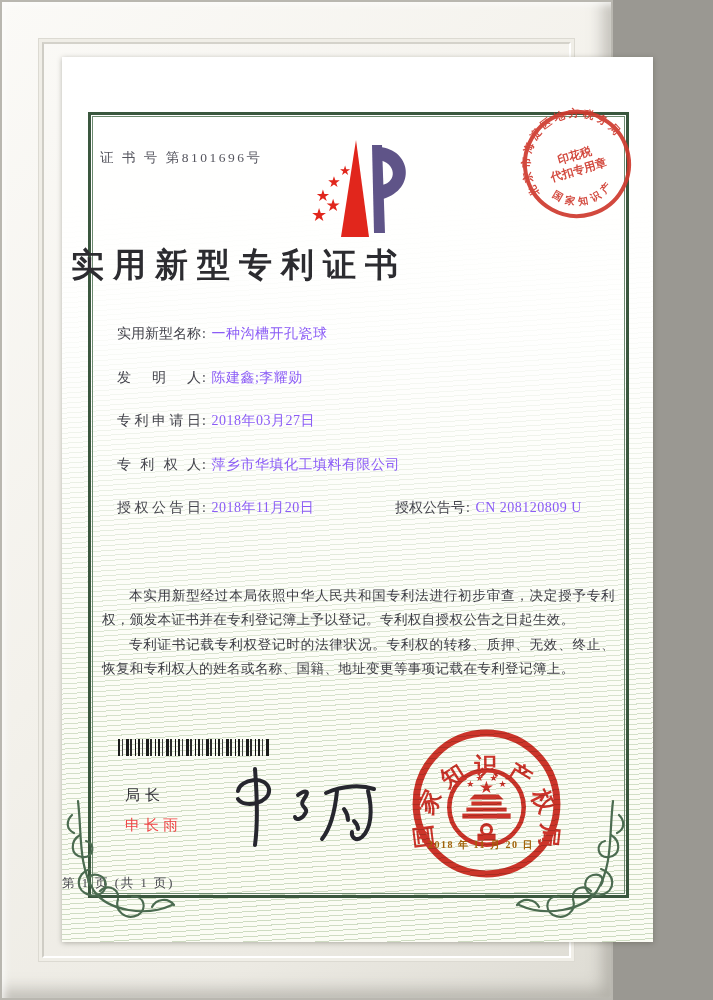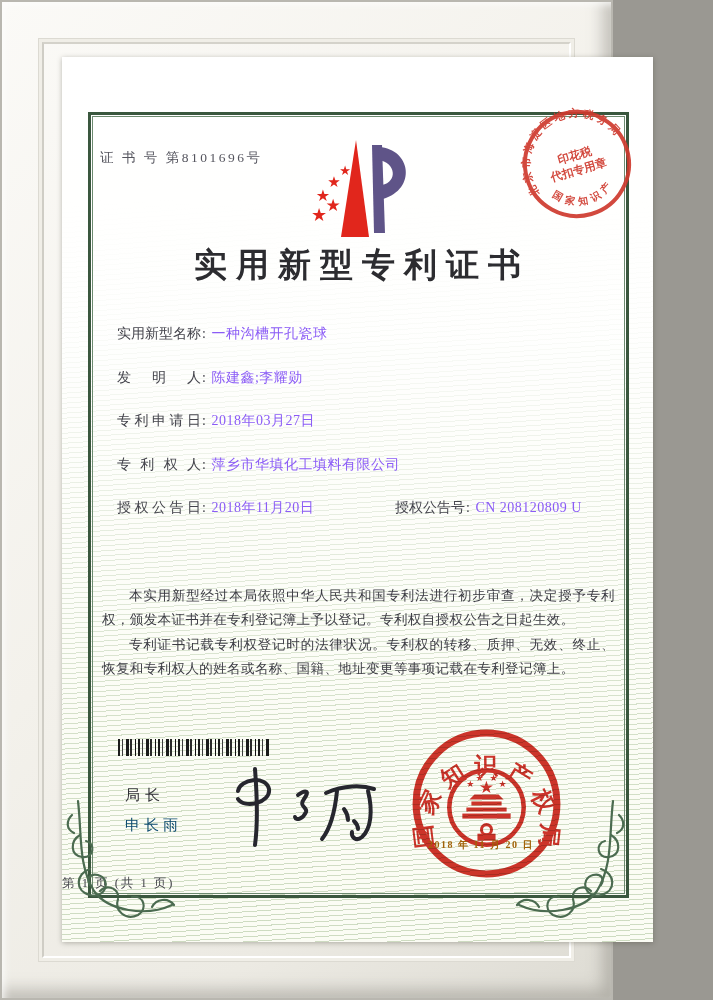--- a/index.html
+++ b/index.html
@@ -34,42 +34,42 @@
     border:3px solid #3a573e; z-index:1; }
   .cert-border .inner { position:absolute; inset:1px; border:1px solid #6c8a6f; }
 
   .cert-no { left:38px; top:92px; font-size:13.5px; letter-spacing:2.5px; color:#55555e; }
 
   .logo { left:233px; top:80px; width:128px; height:118px; }
 
   .tax-stamp { left:452px; top:44px; width:126px; height:126px;
     transform:rotate(-16deg); opacity:.92; }
 
-  .title { left:0; right:0; top:186px; text-align:center;
+  .title { left:0; right:0; top:186px; text-align:left;
     font-size:33px; font-weight:700; letter-spacing:9px; text-indent:9px; color:#2c2c30; }
 
   .fields { left:55px; top:268px; right:36px; font-size:14px; color:#3a3a42; }
   .field-row { position:relative; height:43.6px; }
   .f-label { display:inline-block; width:84px; text-align:justify; text-align-last:justify; color:#44444c; }
   .f-colon { margin:0 2px 0 1px; color:#44444c; }
   .f-value { letter-spacing:.5px; color:#8b5cf6; }
   .grant-cell { position:absolute; left:278px; top:0; white-space:nowrap; }
 
   .paras { left:40px; top:527px; width:513px; font-size:13.5px; line-height:24.4px;
     text-align:justify; color:#3c3c44; letter-spacing:.4px; }
   .paras p { text-indent:2em; }
 
   .barcode { left:56px; top:682px; width:152px; height:17px;
     background:repeating-linear-gradient(90deg,
       #1b1b1b 0 2px, rgba(0,0,0,0) 2px 4px, #3d3d3d 4px 5px, rgba(0,0,0,0) 5px 8px,
       #1b1b1b 8px 11px, rgba(0,0,0,0) 11px 12px, #2a2a2a 12px 14px, rgba(0,0,0,0) 14px 17px,
       #111 17px 18px, rgba(0,0,0,0) 18px 20px); }
 
   .director-title { left:63px; top:729px; font-size:15px; letter-spacing:5px; color:#2e2e34; }
-  .director-name  { left:63px; top:759px; font-size:15px; letter-spacing:4px; color:#0c4a6e; }
+  .director-name  { left:63px; top:759px; font-size:15px; letter-spacing:4px; color:#ef4444; }
 
   .signature { left:130px; top:700px; width:195px; height:100px; }
 
   .seal { left:342px; top:664px; width:165px; height:165px; mix-blend-mode:multiply; }
   .seal-date { left:366px; top:781px; font-size:10px; letter-spacing:1.5px;
     color:#a16207; z-index:3; font-weight:600; }
 
   .page-footer { left:0; right:0; top:818px; text-align:left;
     font-size:12.5px; letter-spacing:2px; color:#45454c; }
 

